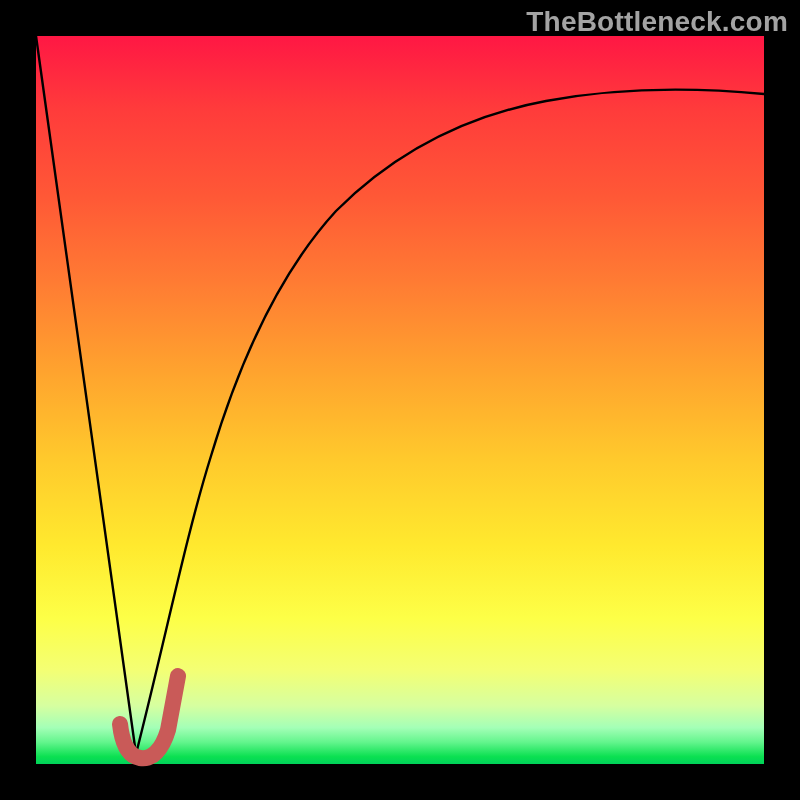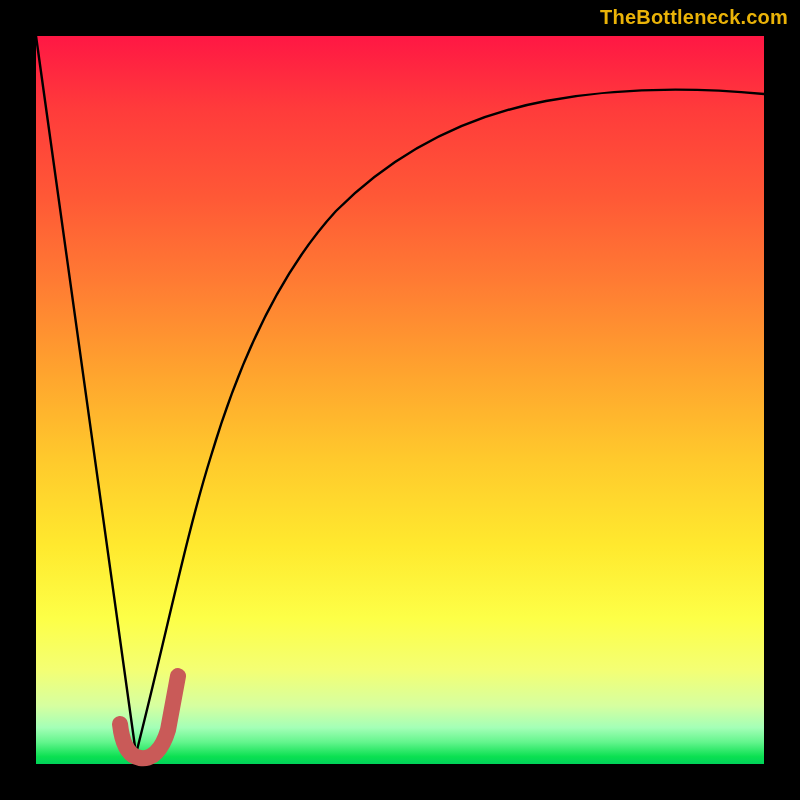--- a/index.html
+++ b/index.html
@@ -37,23 +37,23 @@
       #63f58d 97%,
       #0be051 99%,
       #00d35a 100%
     );
   }
   .watermark {
     position: absolute;
     top: 6px;
     right: 12px;
     font-family: Arial, Helvetica, sans-serif;
-    font-size: 20px;
+    font-size: 28px;
     font-weight: 600;
-    color: #eab308;
+    color: #a3a3a3;
     letter-spacing: 0.2px;
     user-select: none;
   }
   svg.curves {
     position: absolute;
     left: 0;
     top: 0;
     width: 728px;
     height: 728px;
     overflow: visible;

